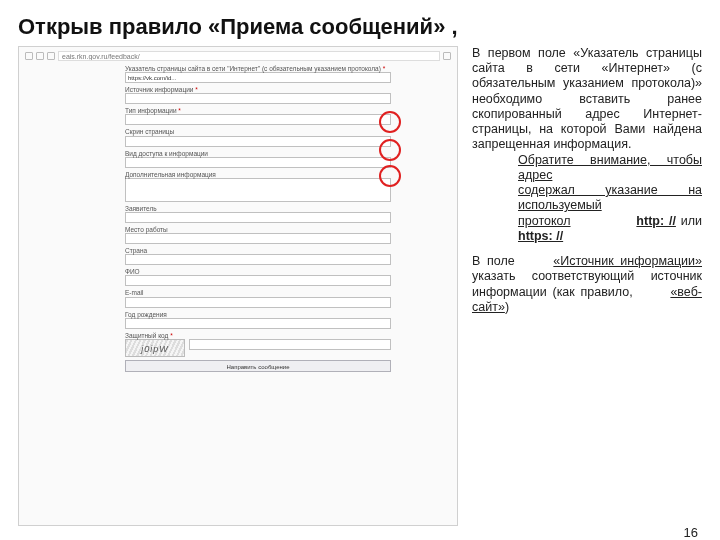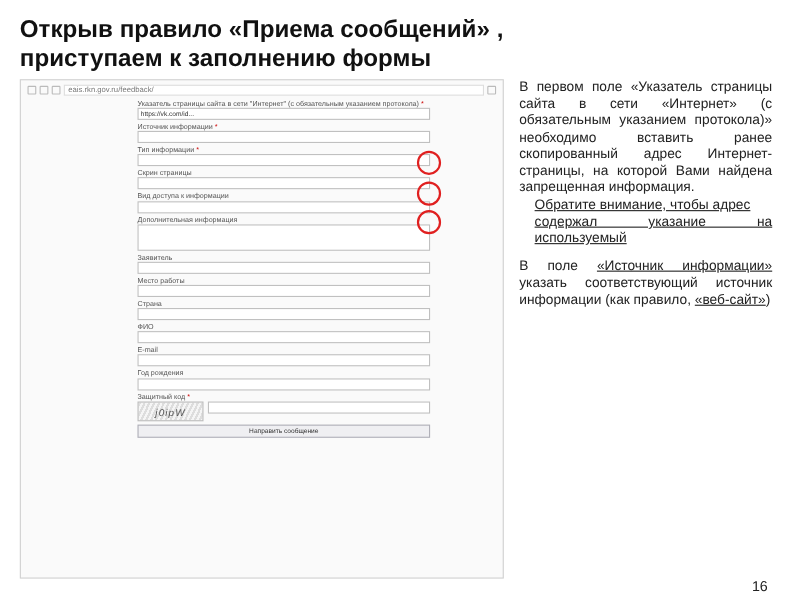--- a/index.html
+++ b/index.html
@@ -42,33 +42,32 @@
 
   .right-panel {
     flex: 1;
     font-size: 12.5px;
     color: #222;
     line-height: 1.22;
   }
   .right-panel p { margin-bottom: 10px; text-align: justify; }
   .bold { font-weight: bold; }
   .bold-block { font-weight: bold; text-align: justify; }
-  .u { text-decoration: underline; }
+  .u { text-decoration: underline; margin-left: 32px; }
   .green-bold { color: #1e7a1e; font-weight: bold; }
   .indent { display: block; padding-left: 14px; }
 
   .pagenum { position: absolute; right: 22px; bottom: 0; font-size: 13px; color: #222; }
 </style>
 </head>
 <body>
 
 <div class="slide">
   <div class="title">
     <span>Открыв правило «Приема сообщений» ,</span><br>
-    <span>приступаем к заполнению формы</span>
   </div>
 
   <div class="body-row">
     <div class="left-panel">
       <div class="browser-bar">
         <span class="browser-btn"></span>
         <span class="browser-btn"></span>
         <span class="browser-btn"></span>
         <span class="addr">eais.rkn.gov.ru/feedback/</span>
         <span class="browser-btn"></span>
@@ -141,20 +140,21 @@
       <div class="red-ring" style="width:22px;height:22px;top:92px;left:360px;"></div>
       <div class="red-ring" style="width:22px;height:22px;top:118px;left:360px;"></div>
     </div>
 
     <div class="right-panel">
 
       <p>
         <span>В первом поле «Указатель страницы сайта в сети «Интернет» (с обязательным указанием протокола)» необходимо вставить ранее скопированный адрес Интернет-страницы, на которой Вами найдена запрещенная информация.</span>
         <span class="indent u">Обратите внимание, чтобы адрес</span>
         <span class="indent u">содержал указание на используемый</span>
+        <span class="indent"><span class="u">протокол</span>&nbsp;&nbsp;&nbsp;&nbsp;&nbsp;&nbsp;&nbsp;<span class="bold u">http: //</span><span> или </span><span class="bold u">https: //</span></span>
       </p>
 
       <p>
         <span>В поле </span><span class="u">«Источник информации»</span><span> указать соответствующий источник информации (как правило, </span><span class="u">«веб-сайт»</span><span>)</span>
       </p>
 
     </div>
   </div>
 </div>
 

